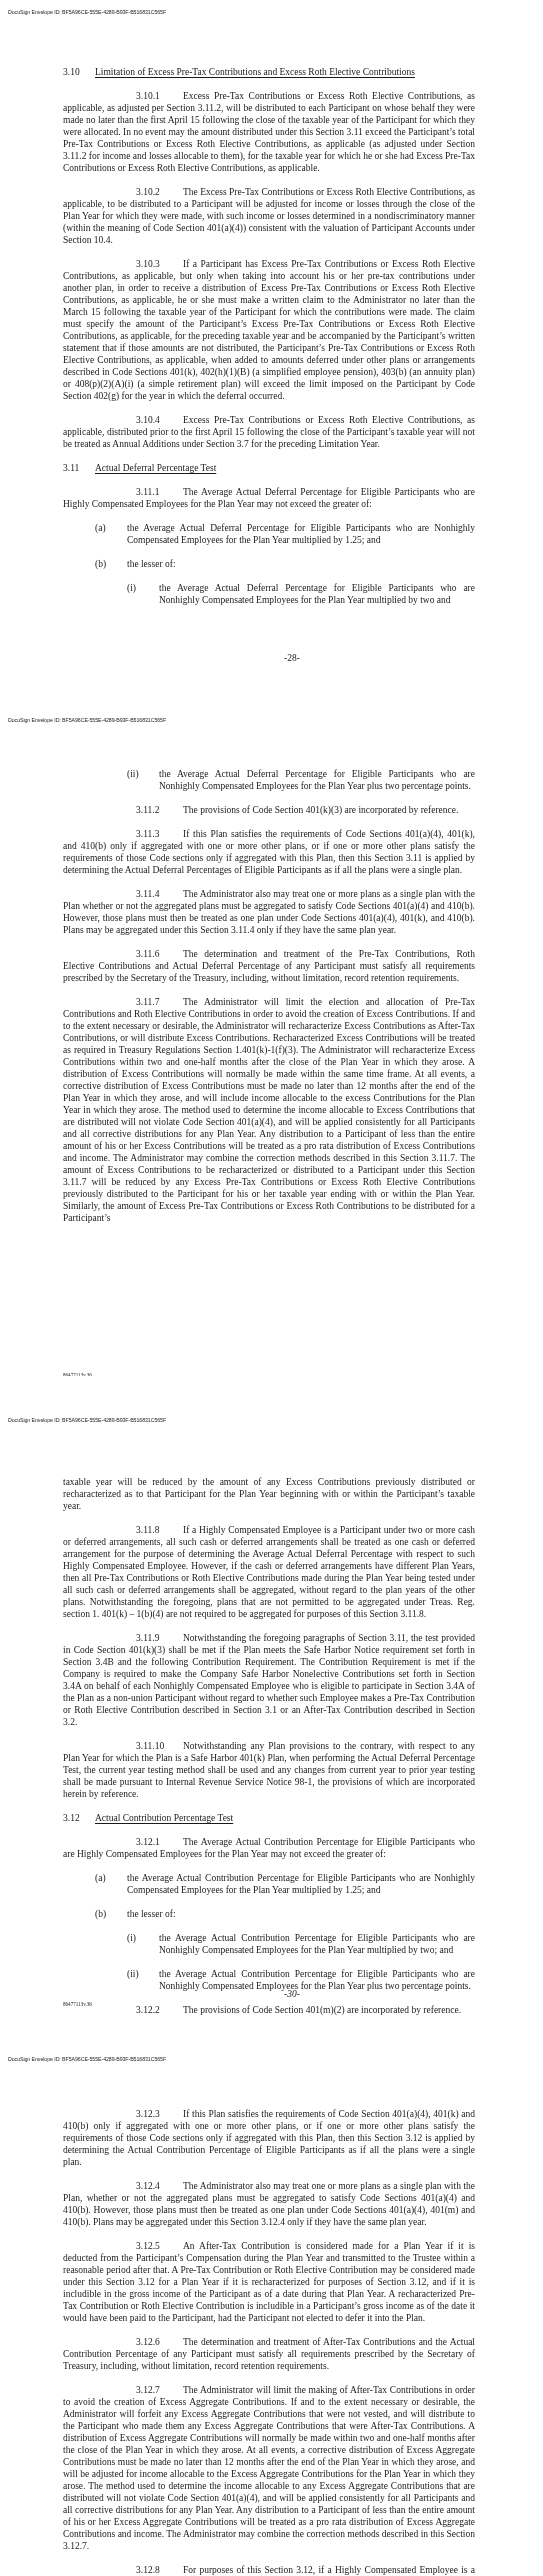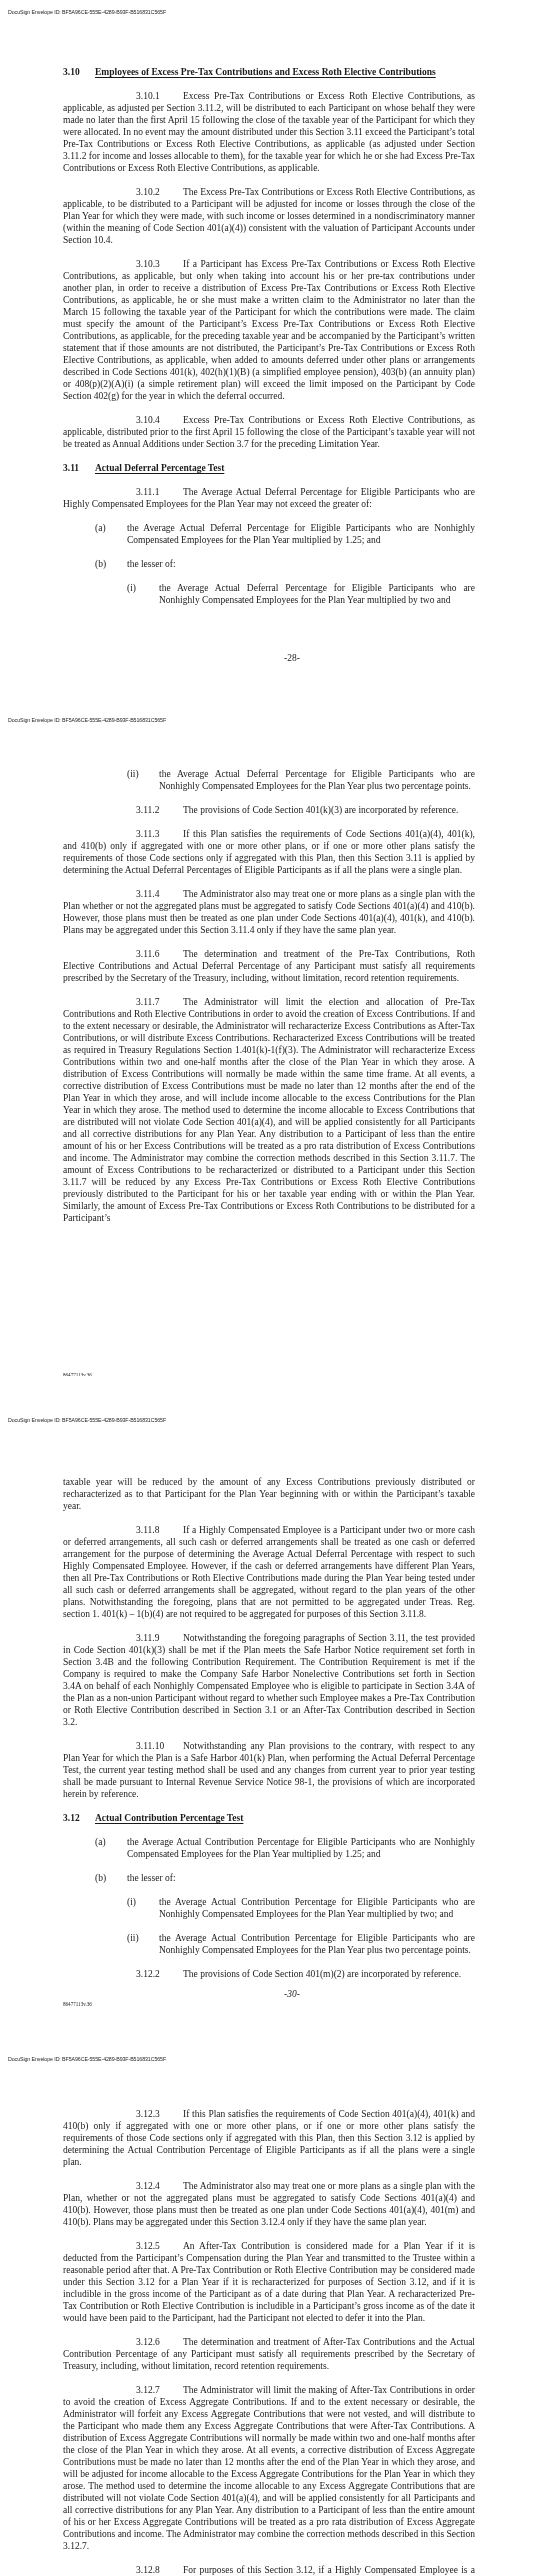--- a/index.html
+++ b/index.html
@@ -1,21 +1,21 @@
 <!DOCTYPE html>
 <html style="font-size:8.2px"><head>
 <meta charset="utf-8">
 <style>
   html, body { margin: 0; padding: 0; background: #ffffff; }
   body { width: 544px; font-family: "Liberation Serif", "DejaVu Serif", serif; color: #1a1a1a; }
   .page { position: relative; width: 544px; background: #ffffff; }
   .envelope { position: absolute; left: 7.7px; font-family: "Liberation Sans", "DejaVu Sans", sans-serif; font-size: 6px; color: #222; letter-spacing: -0.1px; transform: scaleX(0.88); transform-origin: left top; }
   .content { position: absolute; left: 63px; width: 412px; font-size: 9.5px; line-height: 12px; }
   .content p { margin: 0 0 12px 0; text-align: justify; }
-  .sec-head { font-weight: bold; margin: 0 0 12px 0; display: flex; }
+  .sec-head { font-weight: normal; margin: 0 0 12px 0; display: flex; }
   .sec-head .num { width: 32px; flex: none; }
   .sec-head .title { text-decoration: underline; text-decoration-thickness: 0.8px; text-underline-offset: 1.5px; }
   .para-num { display: inline-block; width: 47px; margin-left: 73px; }
   .list-a { display: flex; margin: 0 0 12px 32px; }
   .list-a .lbl { width: 32px; flex: none; }
   .list-a .txt { flex: 1; text-align: justify; }
   .list-i { display: flex; margin: 0 0 12px 64px; }
   .list-i .lbl { width: 32px; flex: none; }
   .list-i .txt { flex: 1; text-align: justify; }
   .page-num { position: absolute; left: 0; width: 544px; text-align: center; font-size: 9.5px; margin-left: 20px; }
@@ -23,21 +23,21 @@
   .content .short p, .content p.short { text-align: left; }
 </style>
 </head>
 <body>
 
 <div class="page" style="height:665px;">
   <div class="envelope" style="top:9.3px;">DocuSign Envelope ID: BF5A96CE-555E-4289-B93F-B516831C565F</div>
   <div class="content" style="top:66px;">
     <div class="sec-head">
       <span class="num">3.10</span>
-      <span class="title">Employees of Excess Pre-Tax Contributions and Excess Roth Elective Contributions</span>
+      <span class="title">Limitation of Excess Pre-Tax Contributions and Excess Roth Elective Contributions</span>
     </div>
     <p><span class="para-num">3.10.1</span><span>Excess Pre-Tax Contributions or Excess Roth Elective Contributions, as applicable, as adjusted per Section 3.11.2, will be distributed to each Participant on whose behalf they were made no later than the first April 15 following the close of the taxable year of the Participant for which they were allocated.  In no event may the amount distributed under this Section 3.11 exceed the Participant’s total Pre-Tax Contributions or Excess Roth Elective Contributions, as applicable (as adjusted under Section 3.11.2 for income and losses allocable to them), for the taxable year for which he or she had Excess Pre-Tax Contributions or Excess Roth Elective Contributions, as applicable.</span></p>
     <p><span class="para-num">3.10.2</span><span>The Excess Pre-Tax Contributions or Excess Roth Elective Contributions, as applicable, to be distributed to a Participant will be adjusted for income or losses through the close of the Plan Year for which they were made, with such income or losses determined in a nondiscriminatory manner (within the meaning of Code Section 401(a)(4)) consistent with the valuation of Participant Accounts under Section 10.4.</span></p>
     <p><span class="para-num">3.10.3</span><span>If a Participant has Excess Pre-Tax Contributions or Excess Roth Elective Contributions, as applicable, but only when taking into account his or her pre-tax contributions under another plan, in order to receive a distribution of Excess Pre-Tax Contributions or Excess Roth Elective Contributions, as applicable, he or she must make a written claim to the Administrator no later than the March 15 following the taxable year of the Participant for which the contributions were made.  The claim must specify the amount of the Participant’s Excess Pre-Tax Contributions or Excess Roth Elective Contributions, as applicable, for the preceding taxable year and be accompanied by the Participant’s written statement that if those amounts are not distributed, the Participant’s Pre-Tax Contributions or Excess Roth Elective Contributions, as applicable, when added to amounts deferred under other plans or arrangements described in Code Sections 401(k), 402(h)(1)(B) (a simplified employee pension), 403(b) (an annuity plan) or 408(p)(2)(A)(i) (a simple retirement plan) will exceed the limit imposed on the Participant by Code Section 402(g) for the year in which the deferral occurred.</span></p>
     <p><span class="para-num">3.10.4</span><span>Excess Pre-Tax Contributions or Excess Roth Elective Contributions, as applicable, distributed prior to the first April 15 following the close of the Participant’s taxable year will not be treated as Annual Additions under Section 3.7 for the preceding Limitation Year.</span></p>
 
     <div class="sec-head">
       <span class="num">3.11</span>
       <span class="title">Actual Deferral Percentage Test</span>
     </div>
@@ -81,20 +81,21 @@
   <div class="content" style="top:100px;">
     <p class="short" style="text-align:justify;">taxable year will be reduced by the amount of any Excess Contributions previously distributed or recharacterized as to that Participant for the Plan Year beginning with or within the Participant’s taxable year.</p>
     <p><span class="para-num">3.11.8</span><span>If a Highly Compensated Employee is a Participant under two or more cash or deferred arrangements, all such cash or deferred arrangements shall be treated as one cash or deferred arrangement for the purpose of determining the Average Actual Deferral Percentage with respect to such Highly Compensated Employee.  However, if the cash or deferred arrangements have different Plan Years, then all Pre-Tax Contributions or Roth Elective Contributions made during the Plan Year being tested under all such cash or deferred arrangements shall be aggregated, without regard to the plan years of the other plans.  Notwithstanding the foregoing, plans that are not permitted to be aggregated under Treas. Reg. section 1. 401(k) – 1(b)(4) are not required to be aggregated for purposes of this Section 3.11.8.</span></p>
     <p><span class="para-num">3.11.9</span><span>Notwithstanding the foregoing paragraphs of Section 3.11, the test provided in Code Section 401(k)(3) shall be met if the Plan meets the Safe Harbor Notice requirement set forth in Section 3.4B and the following Contribution Requirement.  The Contribution Requirement is met if the Company is required to make the Company Safe Harbor Nonelective Contributions set forth in Section 3.4A on behalf of each Nonhighly Compensated Employee who is eligible to participate in Section 3.4A of the Plan as a non-union Participant without regard to whether such Employee makes a Pre-Tax Contribution or Roth Elective Contribution described in Section 3.1 or an After-Tax Contribution described in Section 3.2.</span></p>
     <p><span class="para-num">3.11.10</span><span>Notwithstanding any Plan provisions to the contrary, with respect to any Plan Year for which the Plan is a Safe Harbor 401(k) Plan, when performing the Actual Deferral Percentage Test, the current year testing method shall be used and any changes from current year to prior year testing shall be made pursuant to Internal Revenue Service Notice 98-1, the provisions of which are incorporated herein by reference.</span></p>
 
     <div class="sec-head">
       <span class="num">3.12</span>
       <span class="title">Actual Contribution Percentage Test</span>
     </div>
+    <p><span class="para-num">3.12.1</span><span>The Average Actual Contribution Percentage for Eligible Participants who are Highly Compensated Employees for the Plan Year may not exceed the greater of:</span></p>
     <div class="list-a">
       <span class="lbl">(a)</span>
       <span class="txt">the Average Actual Contribution Percentage for Eligible Participants who are Nonhighly Compensated Employees for the Plan Year multiplied by 1.25; and</span>
     </div>
     <div class="list-a">
       <span class="lbl">(b)</span>
       <span class="txt">the lesser of:</span>
     </div>
     <div class="list-i">
       <span class="lbl">(i)</span>

